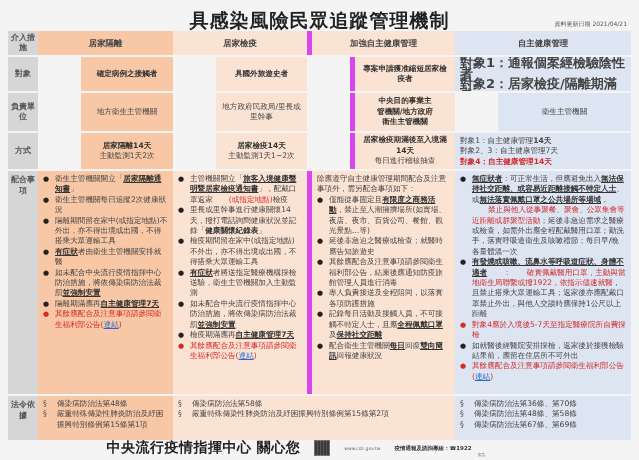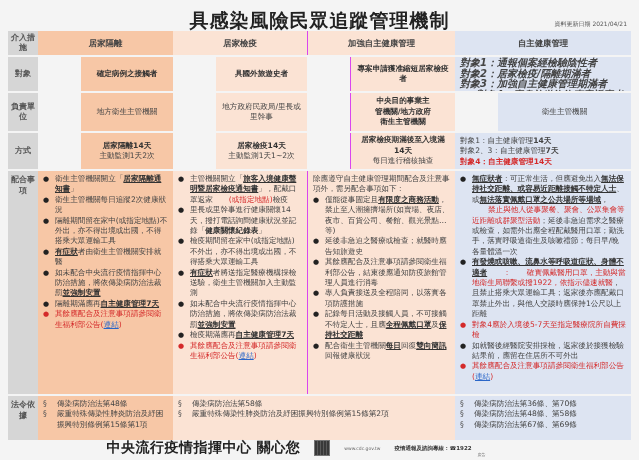--- a/index.html
+++ b/index.html
@@ -26,38 +26,38 @@
     grid-template-rows: 24px 34px 38px 36px 223px 44px;
     column-gap: 0; row-gap: 2px;
     background: #f4f4f4;
   }
   .cell { font-size: 7.6px; line-height: 10.4px; padding: 3px 5px; overflow: hidden; }
   .lbl { background: #d6d6d6; font-weight: bold; color: #555; display: flex;
          align-items: center; justify-content: center; text-align: center;
          font-size: 8px; line-height: 10.5px; padding: 2px; }
   .c1 { background: #f7c7a6; }
   .c2 { background: #fbe3d4; }
-  .c3 { background: #fbe3d4; border-left: 1px solid #d946ef; }
+  .c3 { background: #fbe3d4; border-left: 5px solid #d946ef; }
   .c4 { background: #dde4f2; }
   .hdr { display: flex; align-items: center; justify-content: center;
          font-weight: bold; font-size: 8.4px; color: #444; }
   .center { display: flex; flex-direction: column; align-items: center; justify-content: center; text-align: center; margin-left: 43px; }
   .bold { font-weight: bold; color: #333; }
   .red { color: #d42a2a; padding-left: 16px; }
   .redb { color: #d42a2a; font-weight: bold; }
   .ul { text-decoration: underline; }
   .link { color: #2a66c8; text-decoration: underline; }
   ul.bl { list-style: none; }
   ul.bl li { position: relative; padding-left: 12px; margin-bottom: 0; }
   ul.bl li::before { content: "●"; position: absolute; left: 0; top: 0; font-size: 7px; color: #222; }
   ul.bl li.redli::before { color: #d42a2a; }
   ul.sec { list-style: none; }
   ul.sec li { position: relative; padding-left: 14px; }
   ul.sec li::before { content: "§"; position: absolute; left: 0; top: 0; color: #555; }
-  .targets div { font-size: 10px; line-height: 10.5px; font-weight: bold; color: #444; font-style: italic; }
+  .targets div { font-size: 13px; line-height: 10.5px; font-weight: bold; color: #444; }
   .footer {
     position: absolute; left: 0; top: 436px; width: 592px; height: 24px;
     display: flex; align-items: center; justify-content: center; gap: 14px;
   }
   .footer .slogan { font-size: 14px; font-weight: bold; color: #222; letter-spacing: 0.5px; }
   .qr { width: 16px; height: 16px;
         background: repeating-linear-gradient(90deg,#333 0 2px,#fff 2px 3px),
                     #333; opacity: .8;
         background-blend-mode: multiply; border: 1px solid #555; }
   .url { font-size: 4.5px; color: #666; }
@@ -103,21 +103,21 @@
   <div class="cell c2 center">
     <div class="bold">居家檢疫14天</div>
     <div>主動監測1天1~2次</div>
   </div>
   <div class="cell c3 center">
     <div class="bold">居家檢疫期滿後至入境滿14天</div>
     <div>每日進行稽核抽查</div>
   </div>
   <div class="cell c4" id="methods-self">
       <div><span>對象1：自主健康管理</span><span style="font-weight: bold;">14天</span></div>
-      <div><span>對象2、3：自主健康管理</span><span style="font-weight: bold; text-align: right;">7天</span></div>
+      <div><span>對象2、3：自主健康管理</span><span style="font-weight: normal; text-align: right;">7天</span></div>
       <div class="redb"><span>對象4：自主健康管理</span><span style="font-weight: bold;">14天</span></div>
     </div>
 
   <div class="cell lbl" style="align-items:flex-start;padding-top:4px;">配合事項</div>
   <div class="cell c1">
       <ul class="bl">
         <li><span>衛生主管機關開立「</span><span class="bold ul">居家隔離通知書</span><span>」</span></li>
         <li><span>衛生主管機關每日追蹤2次健康狀況</span></li>
         <li><span>隔離期間留在家中(或指定地點)不外出，亦不得出境或出國，不得搭乘大眾運輸工具</span></li>
         <li><span class="bold ul">有症狀</span><span>者由衛生主管機關安排就醫</span></li>

